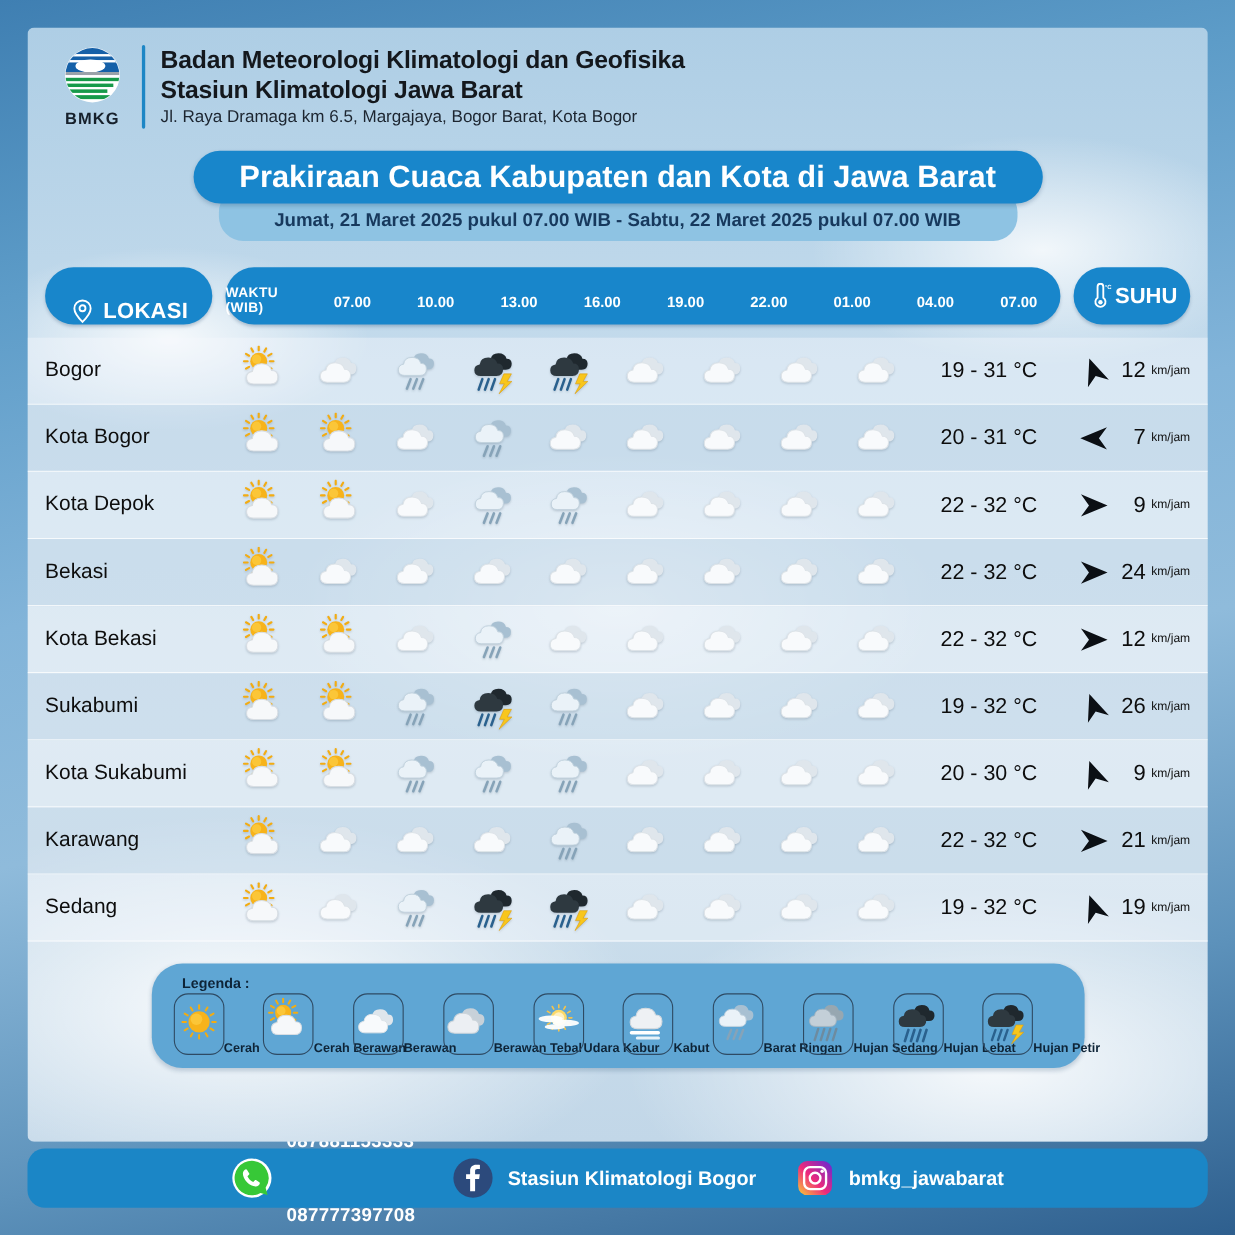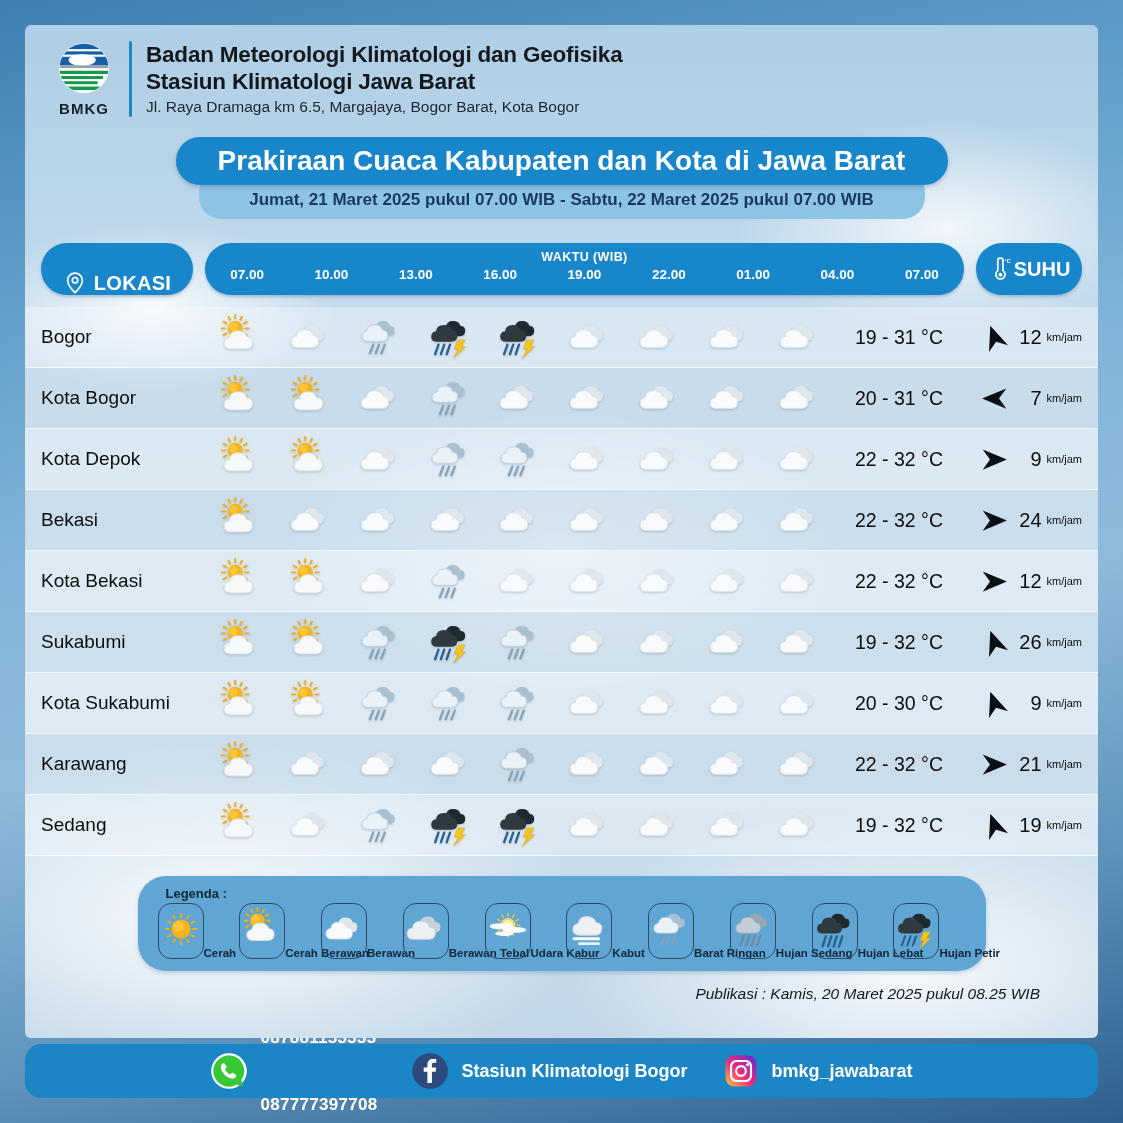--- a/index.html
+++ b/index.html
@@ -28,21 +28,21 @@
     background:#1886cb;display:flex;align-items:center;justify-content:center;
     color:#fff;font-size:28px;font-weight:bold;box-shadow:0 2px 4px rgba(20,60,100,.25);}
   .sub-pill{position:relative;z-index:1;margin:-14px auto 0;width:726px;height:48px;border-radius:22px;
     background:#8ec3e3;display:flex;align-items:flex-end;justify-content:center;padding-bottom:9px;box-sizing:border-box;
     color:#17395d;font-size:17px;font-weight:bold;}
   
   .thead{display:flex;gap:12px;margin:24px 16px 0;align-items:stretch;}
   .pill{background:#1886cb;border-radius:26px;height:52px;box-shadow:0 2px 3px rgba(20,60,100,.25);
     display:flex;align-items:center;justify-content:center;color:#fff;}
   .pill-loc{width:152px;gap:7px;font-size:20px;font-weight:800;letter-spacing:.3px;align-items:flex-end;}
-  .pill-waktu{flex:1;flex-direction:column;justify-content:flex-start;padding-top:7px;box-sizing:border-box;}
+  .pill-waktu{flex:1;flex-direction:row;justify-content:flex-start;padding-top:7px;box-sizing:border-box;}
   .waktu-label{font-size:12.5px;font-weight:bold;letter-spacing:.4px;}
   .time-grid{display:grid;grid-template-columns:repeat(9,1fr);width:100%;margin-top:3px;}
   .time-grid span{text-align:center;font-size:13.5px;font-weight:600;}
   .pill-suhu{width:106px;gap:2px;font-size:20px;font-weight:800;}
   .pill-angin{width:118px;gap:6px;font-size:19px;font-weight:800;}
   .pill svg.hicon{width:24px;height:24px;}
   
   .rows{margin:12px 0 0;}
   .row{display:flex;gap:12px;align-items:center;height:60px;padding:0 16px;
     border-bottom:1px solid rgba(255,255,255,.75);}
@@ -1524,21 +1524,20 @@
                   <g transform="translate(27,27) scale(0.9)">
                     <polygon points="6,0 14,0 9.5,8 14.5,8 1,21 6.5,10.5 1.5,10.5" fill="#f8c61c" stroke="#de9b08" stroke-width="0.6"></polygon>
                   </g>
                 </svg></span>
             </div>
             <span class="llabel">Hujan Petir</span>
           </div>
         </div>
     </div>
 
-    <div class="pub">Publikasi :  Kamis, 20 Maret 2025 pukul 08.25 WIB</div>
   </div>
 
   <div class="footer">
     <div class="fgroup">
       <svg viewBox="0 0 32 32">
         <circle cx="16" cy="16" r="15" fill="#fff"></circle>
         <path d="M16 2.8 a13.2 13.2 0 1 0 6.6 24.6 L28 29 l-1.5 -5.6 A13.2 13.2 0 0 0 16 2.8 Z" fill="#37c837"></path>
         <path d="M11.4 9.2 c-1.1 .3 -2.3 1.8 -2.3 3.3 c0 4.6 5.2 9.9 9.8 9.9 c1.6 0 3 -1.3 3.2 -2.5 c0 -.3 -.1 -.5 -.4 -.7 l-2.6 -1.7 c-.3 -.2 -.6 -.1 -.8 .1 l-1.3 1.3 c-1.9 -.8 -3.6 -2.5 -4.4 -4.4 l1.3 -1.3 c.2 -.2 .3 -.5 .1 -.8 L12.2 9.6 c-.2 -.3 -.5 -.5 -.8 -.4 Z" fill="#fff"></path>
       </svg>
       <div class="wa-nums">

